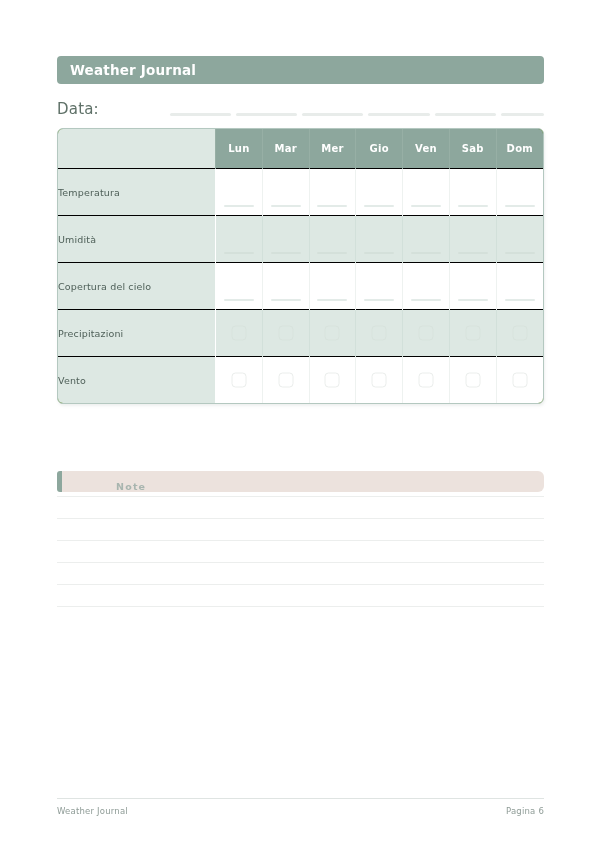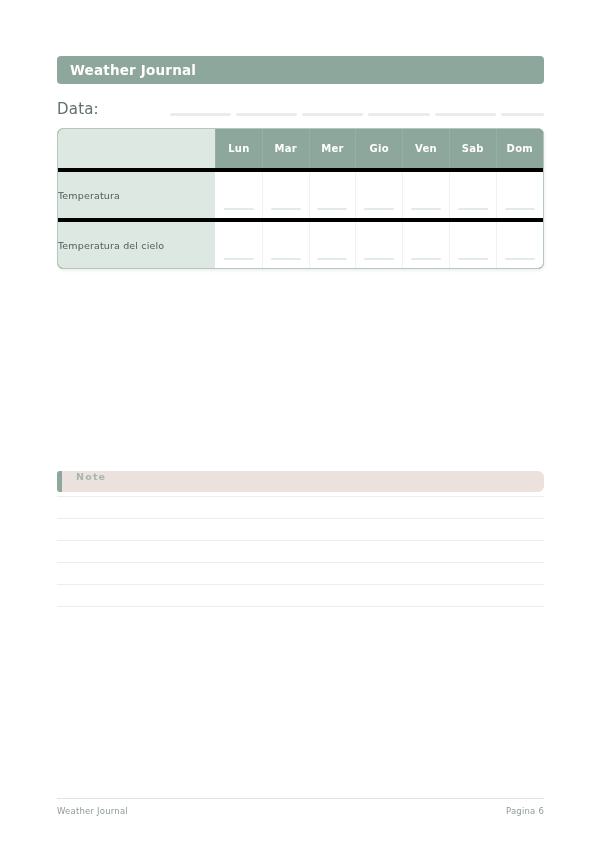--- a/index.html
+++ b/index.html
@@ -116,21 +116,21 @@
     font-weight: bold;
     height: 39px;
     text-align: center;
     letter-spacing: 0.3px;
     border-left: 1px solid #97afa5;
   }
 
   tr.data-line td {
     height: 46px;
     vertical-align: middle;
-    border-top: 4px solid #000000;
+    border-top: 1px solid #000000;
     margin-left: 41px;
   }
   tr.tint td { background: #dde8e3; }
   tr.plain td { background: #ffffff; }
 
   td.row-label {
     background: #dde8e3 !important;
     font-size: 9.5px;
     color: #4f6059;
     padding-left: 12px;
@@ -174,21 +174,22 @@
   
   .note-head {
     position: absolute;
     left: 57px;
     top: 471px;
     width: 487px;
     height: 21px;
     background: #ece2dd;
     border-radius: 6px;
     display: flex;
-    align-items: flex-start;
+    align-items: flex-end;
+    gap: 40px;
   }
   .note-accent {
     width: 5px;
     height: 21px;
     background: #8da79d;
     border-radius: 3px 0 0 3px;
     flex: 0 0 auto;
   }
   .note-label {
     font-size: 9.5px;
@@ -285,47 +286,119 @@
               <span class="cell-underline"></span>
             </td>
           <td class="cell">
               <span class="cell-underline"></span>
             </td>
           <td class="cell">
               <span class="cell-underline"></span>
             </td>
         </tr>
 
+        <tr class="data-line tint">
+          <td class="row-label">Umidità</td>
+          <td class="cell">
+              <span class="cell-underline"></span>
+            </td>
+          <td class="cell">
+              <span class="cell-underline"></span>
+            </td>
+          <td class="cell">
+              <span class="cell-underline"></span>
+            </td>
+          <td class="cell">
+              <span class="cell-underline"></span>
+            </td>
+          <td class="cell">
+              <span class="cell-underline"></span>
+            </td>
+          <td class="cell">
+              <span class="cell-underline"></span>
+            </td>
+          <td class="cell">
+              <span class="cell-underline"></span>
+            </td>
+        </tr>
 
         <tr class="data-line plain">
-          <td class="row-label">Temperatura del cielo</td>
-          <td class="cell">
-              <span class="cell-underline"></span>
-            </td>
-          <td class="cell">
-              <span class="cell-underline"></span>
-            </td>
-          <td class="cell">
-              <span class="cell-underline"></span>
-            </td>
-          <td class="cell">
-              <span class="cell-underline"></span>
-            </td>
-          <td class="cell">
-              <span class="cell-underline"></span>
-            </td>
-          <td class="cell">
-              <span class="cell-underline"></span>
-            </td>
-          <td class="cell">
-              <span class="cell-underline"></span>
-            </td>
-        </tr>
-
-
+          <td class="row-label">Copertura del cielo</td>
+          <td class="cell">
+              <span class="cell-underline"></span>
+            </td>
+          <td class="cell">
+              <span class="cell-underline"></span>
+            </td>
+          <td class="cell">
+              <span class="cell-underline"></span>
+            </td>
+          <td class="cell">
+              <span class="cell-underline"></span>
+            </td>
+          <td class="cell">
+              <span class="cell-underline"></span>
+            </td>
+          <td class="cell">
+              <span class="cell-underline"></span>
+            </td>
+          <td class="cell">
+              <span class="cell-underline"></span>
+            </td>
+        </tr>
+
+        <tr class="data-line tint">
+          <td class="row-label">Precipitazioni</td>
+          <td class="cell">
+              <span class="cell-check"></span>
+            </td>
+          <td class="cell">
+              <span class="cell-check"></span>
+            </td>
+          <td class="cell">
+              <span class="cell-check"></span>
+            </td>
+          <td class="cell">
+              <span class="cell-check"></span>
+            </td>
+          <td class="cell">
+              <span class="cell-check"></span>
+            </td>
+          <td class="cell">
+              <span class="cell-check"></span>
+            </td>
+          <td class="cell">
+              <span class="cell-check"></span>
+            </td>
+        </tr>
+
+        <tr class="data-line plain">
+          <td class="row-label">Vento</td>
+          <td class="cell">
+              <span class="cell-check"></span>
+            </td>
+          <td class="cell">
+              <span class="cell-check"></span>
+            </td>
+          <td class="cell">
+              <span class="cell-check"></span>
+            </td>
+          <td class="cell">
+              <span class="cell-check"></span>
+            </td>
+          <td class="cell">
+              <span class="cell-check"></span>
+            </td>
+          <td class="cell">
+              <span class="cell-check"></span>
+            </td>
+          <td class="cell">
+              <span class="cell-check"></span>
+            </td>
+        </tr>
 
 
       </tbody>
     </table>
   </div>
 
   <div class="note-head">
     <span class="note-accent"></span>
     <span class="note-label">Note</span>
   </div>

